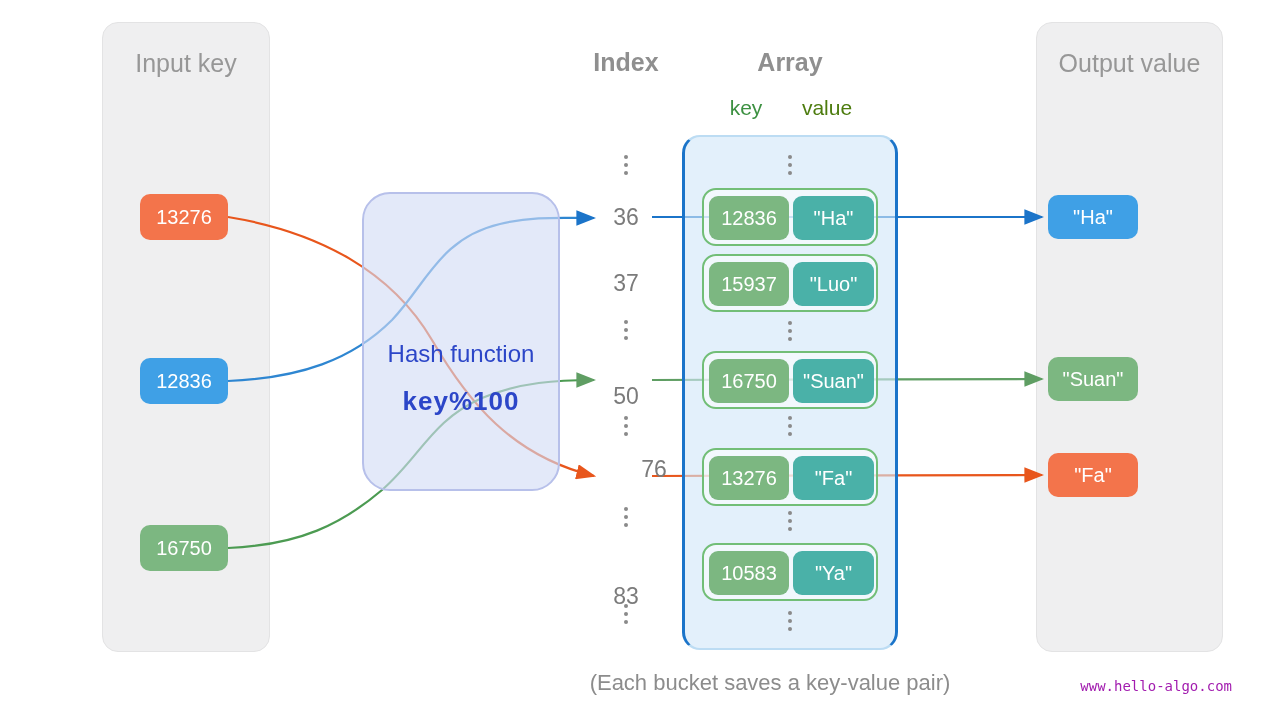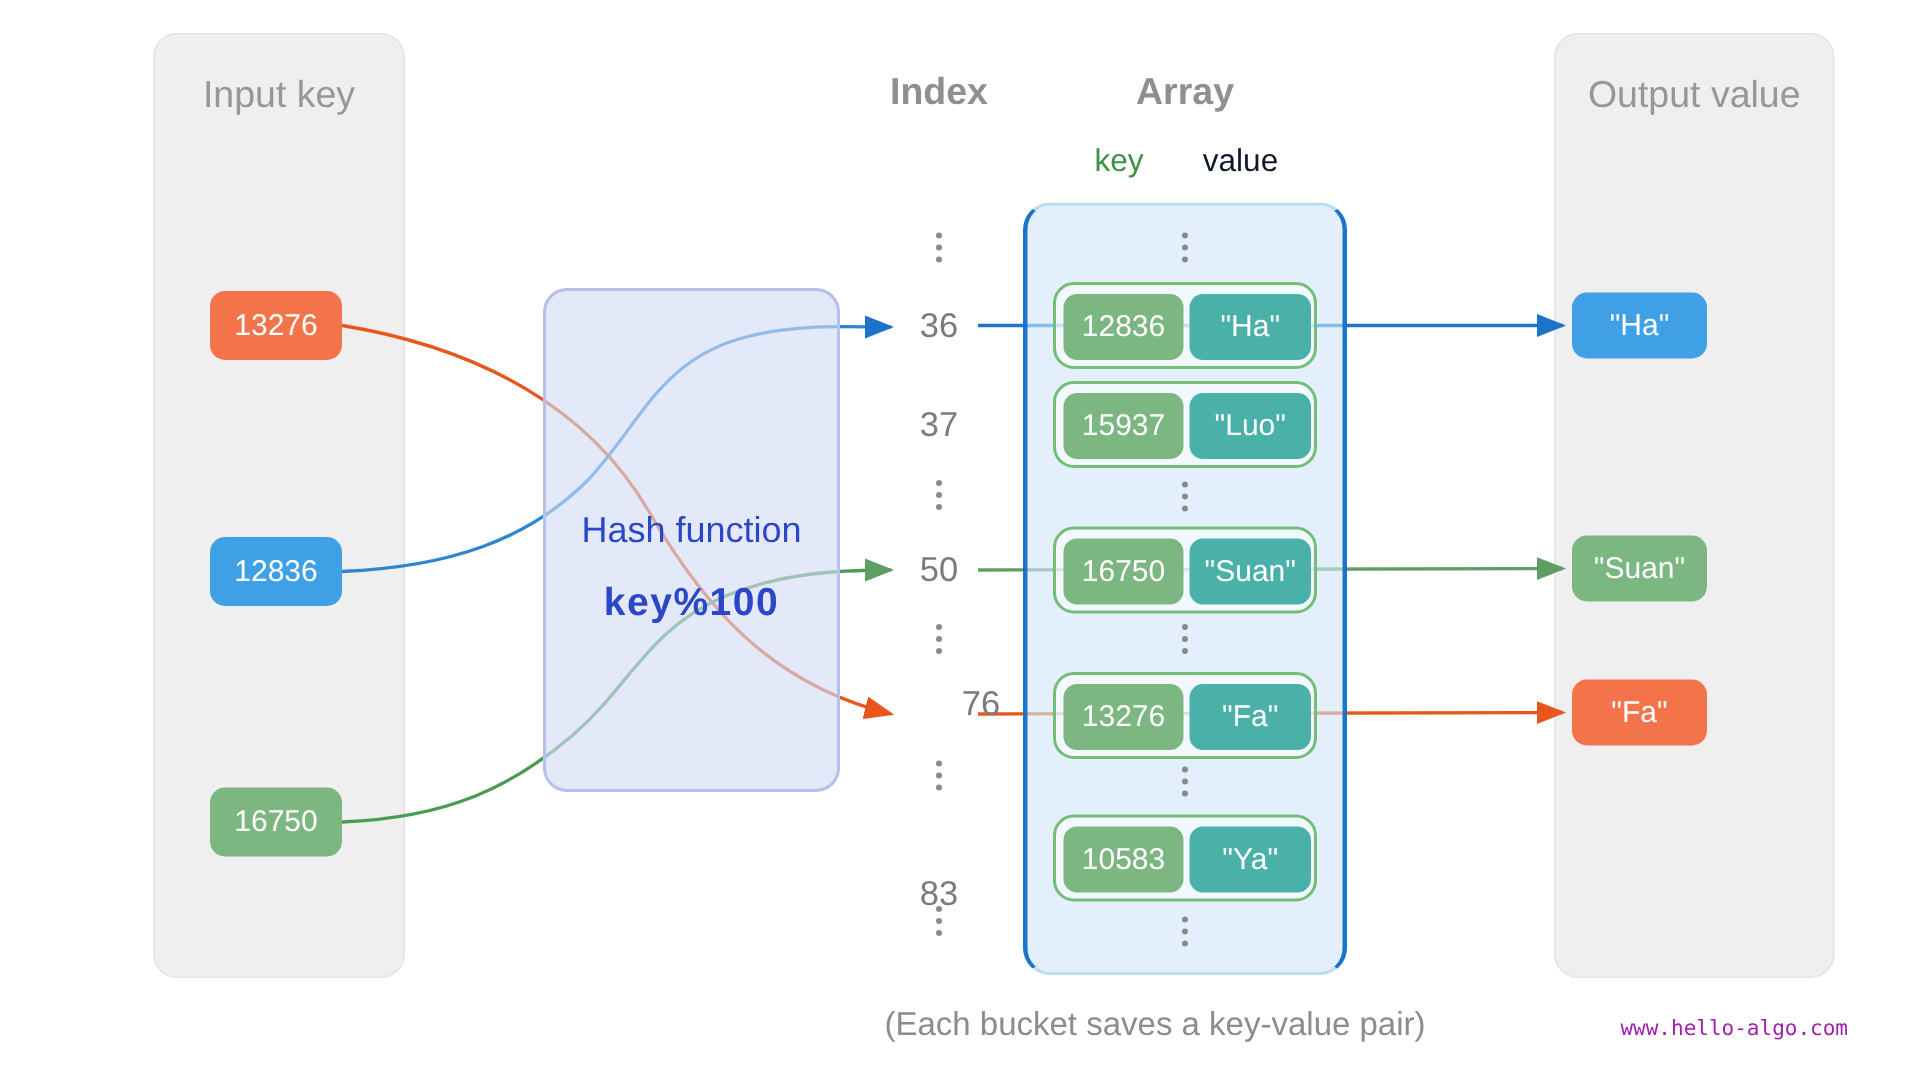--- a/index.html
+++ b/index.html
@@ -13,29 +13,29 @@
   .panel { background:#efeff0; border:1px solid #e3e3e4; border-radius:16px; z-index:1; }
   .panel-title { position:absolute; width:100%; text-align:center; top:26px;
                  font-size:25px; font-weight:400; color:#979797; }
 
   
   .col-title { position:absolute; transform:translate(-50%,-50%); font-size:25px;
                font-weight:700; color:#8f8f8f; z-index:4; white-space:nowrap; }
   .kv-header { position:absolute; transform:translate(-50%,-50%); font-size:21px;
                font-weight:400; z-index:4; white-space:nowrap; }
   .kv-key   { color:#3d9142; }
-  .kv-value { color:#0f172a; }
+  .kv-value { color:#4d7c0f; }
 
   
   #wires { position:absolute; left:0; top:0; width:1280px; height:720px; z-index:2; }
 
   
-  .hashbox { left:362px; top:192px; width:198px; height:336px;
+  .hashbox { left:362px; top:192px; width:198px; height:299px;
              background:rgba(210,219,245,0.62); border:2px solid #b7c0ea;
-             border-radius:16px; z-index:3; }
+             border-radius:28px; z-index:3; }
   .hash-line1 { position:absolute; width:100%; text-align:center; top:146px;
                 font-size:24px; font-weight:400; color:#2c46c8; }
   .hash-line2 { position:absolute; width:100%; text-align:center; top:192px;
                 font-size:26px; font-weight:700; color:#2c46c8; letter-spacing:1px; }
 
   
   .arraybox { left:682px; top:135px; width:216px; height:515px;
               background:rgba(210,231,248,0.62);
               border-left:3px solid #1b74c9; border-right:3px solid #1b74c9;
               border-top:2px solid #bcdcf3; border-bottom:2px solid #bcdcf3;
@@ -119,21 +119,21 @@
     <div class="hash-line1">Hash function</div>
     <div class="hash-line2">key%100</div>
   </div>
 
   <div class="node node-orange in-node" style="top:194px;">13276</div>
   <div class="node node-blue in-node" style="top:358px;">12836</div>
   <div class="node node-green in-node" style="top:525px;">16750</div>
 
   <div class="idx-num" style="top:217px;">36</div>
   <div class="idx-num" style="top:283px;">37</div>
-  <div class="idx-num" style="top:380px;text-align:right;">50</div>
+  <div class="idx-num" style="top:396px;text-align:right;">50</div>
   <div class="idx-num" style="top:469px;margin-left:28px;">76</div>
   <div class="idx-num" style="top:572px;margin-top:24px;">83</div>
 
   <div class="vdots" style="left:626px; top:165px;">
       <i></i>
       <i></i>
       <i></i>
     </div>
   <div class="vdots" style="left:626px; top:330px;">
       <i></i>

